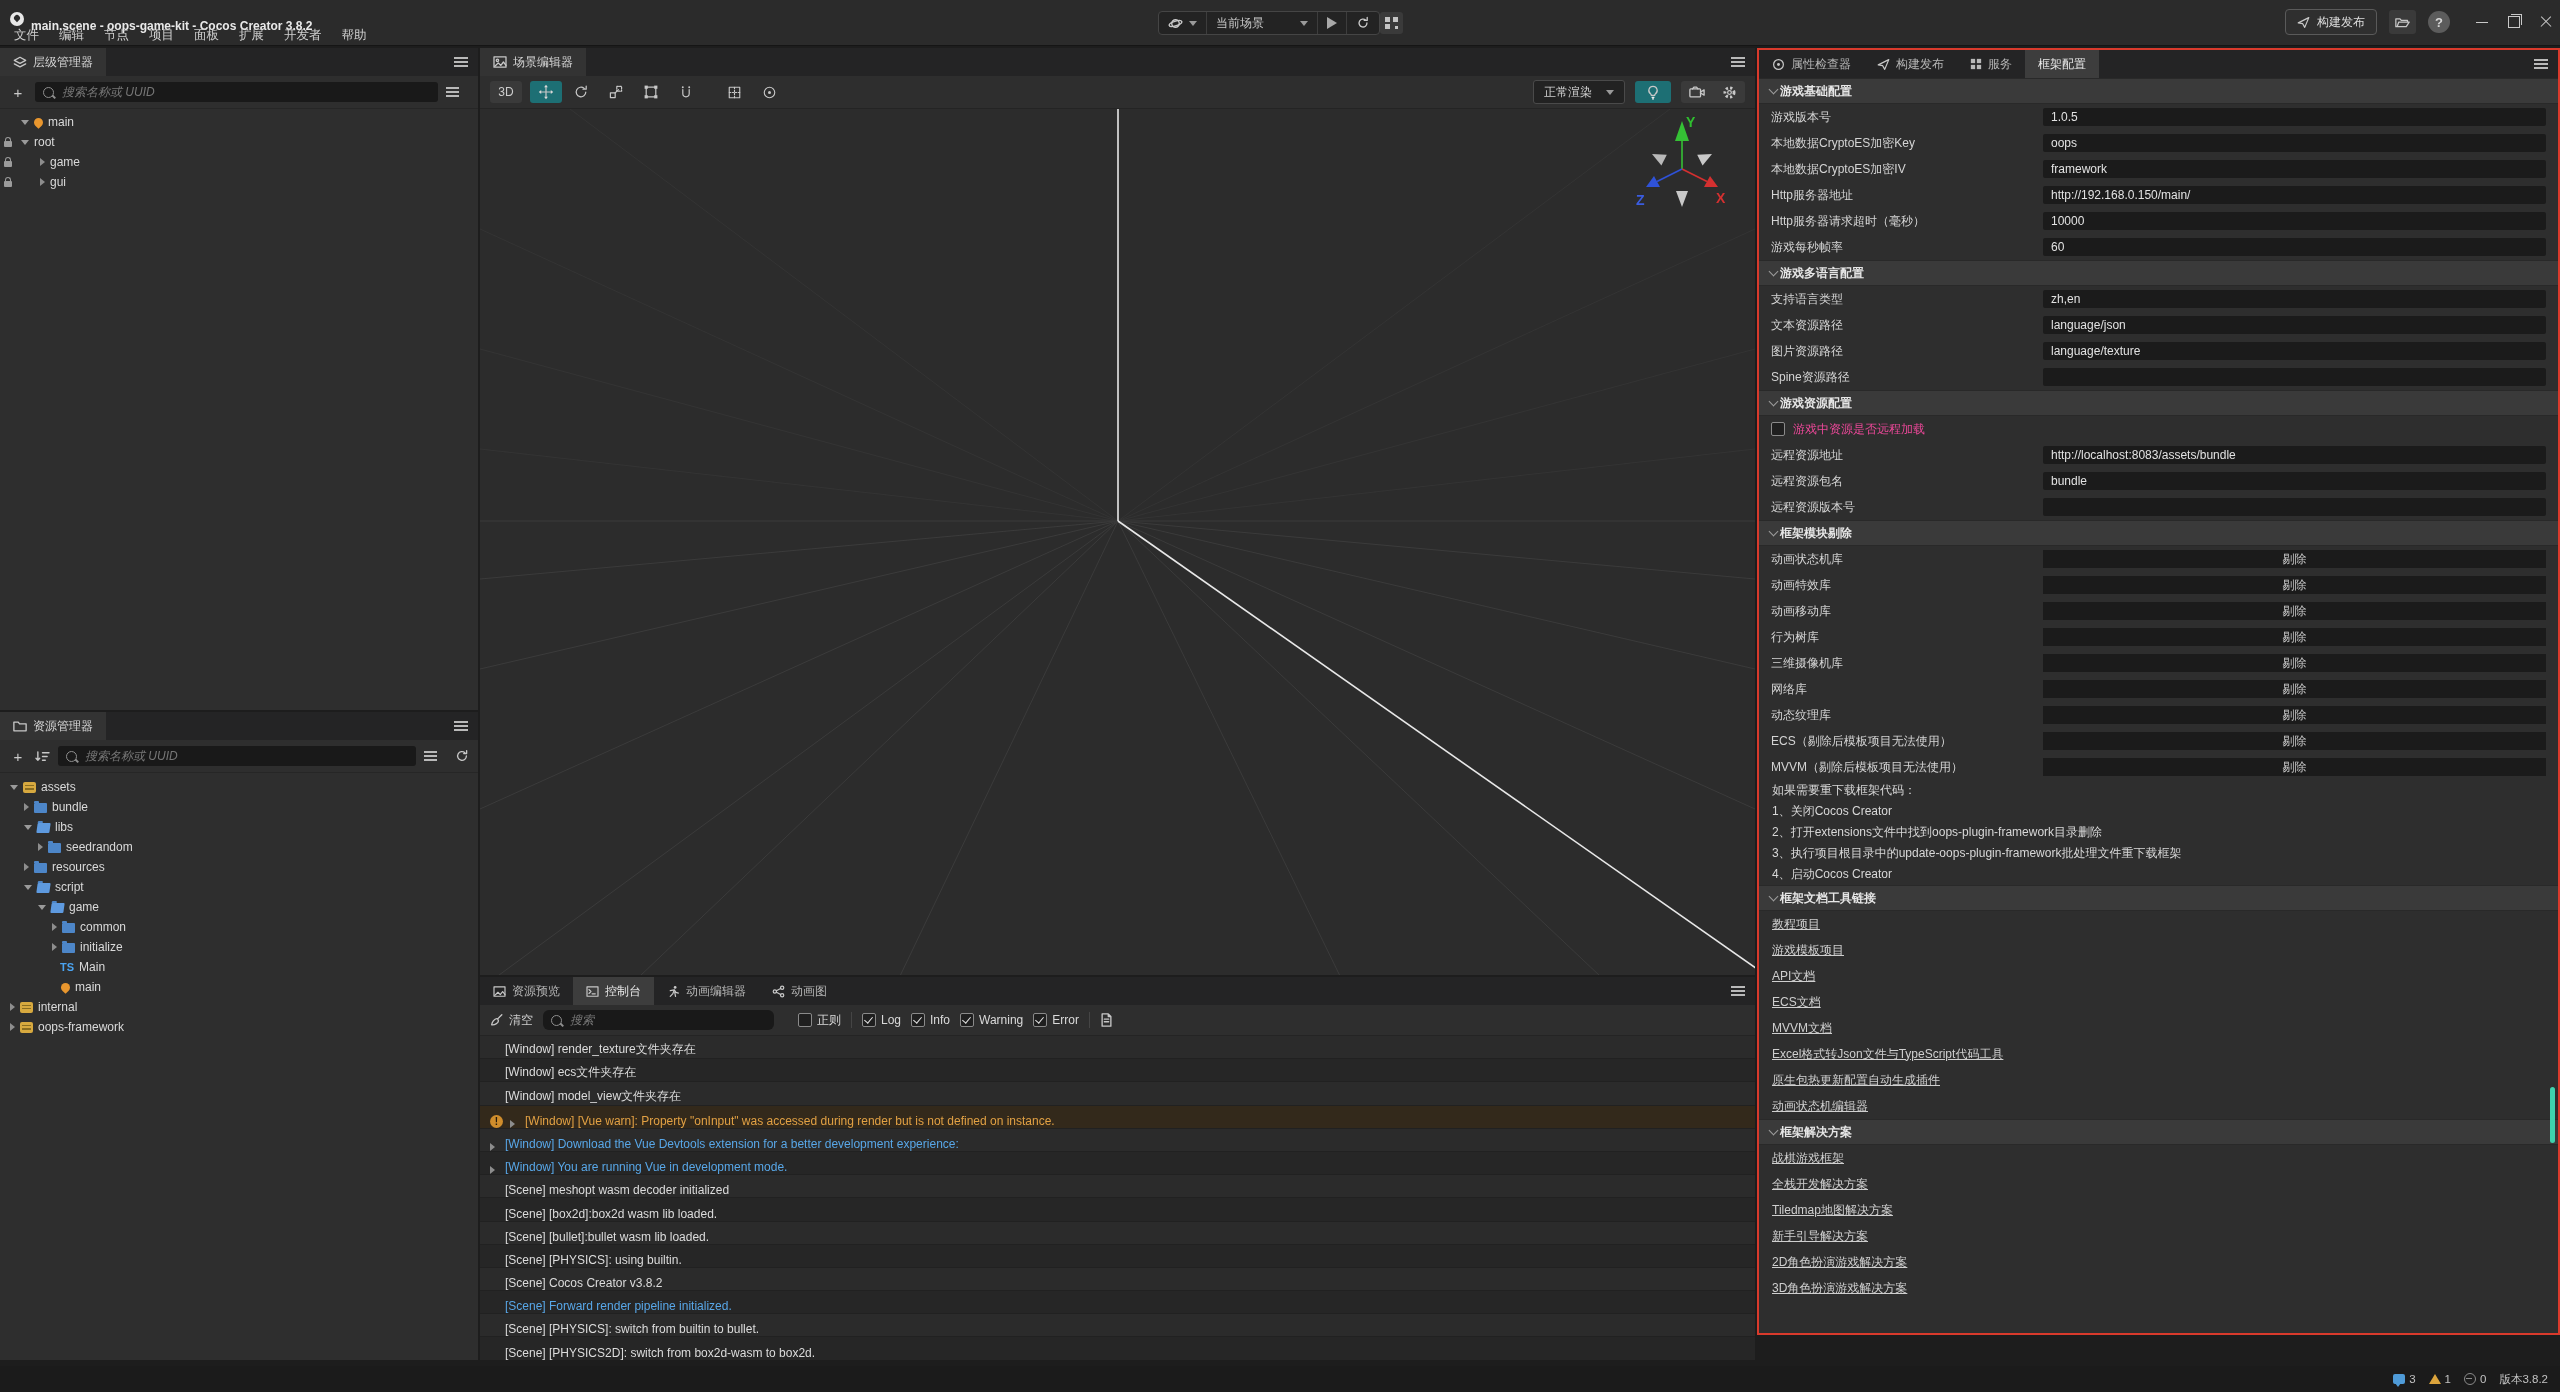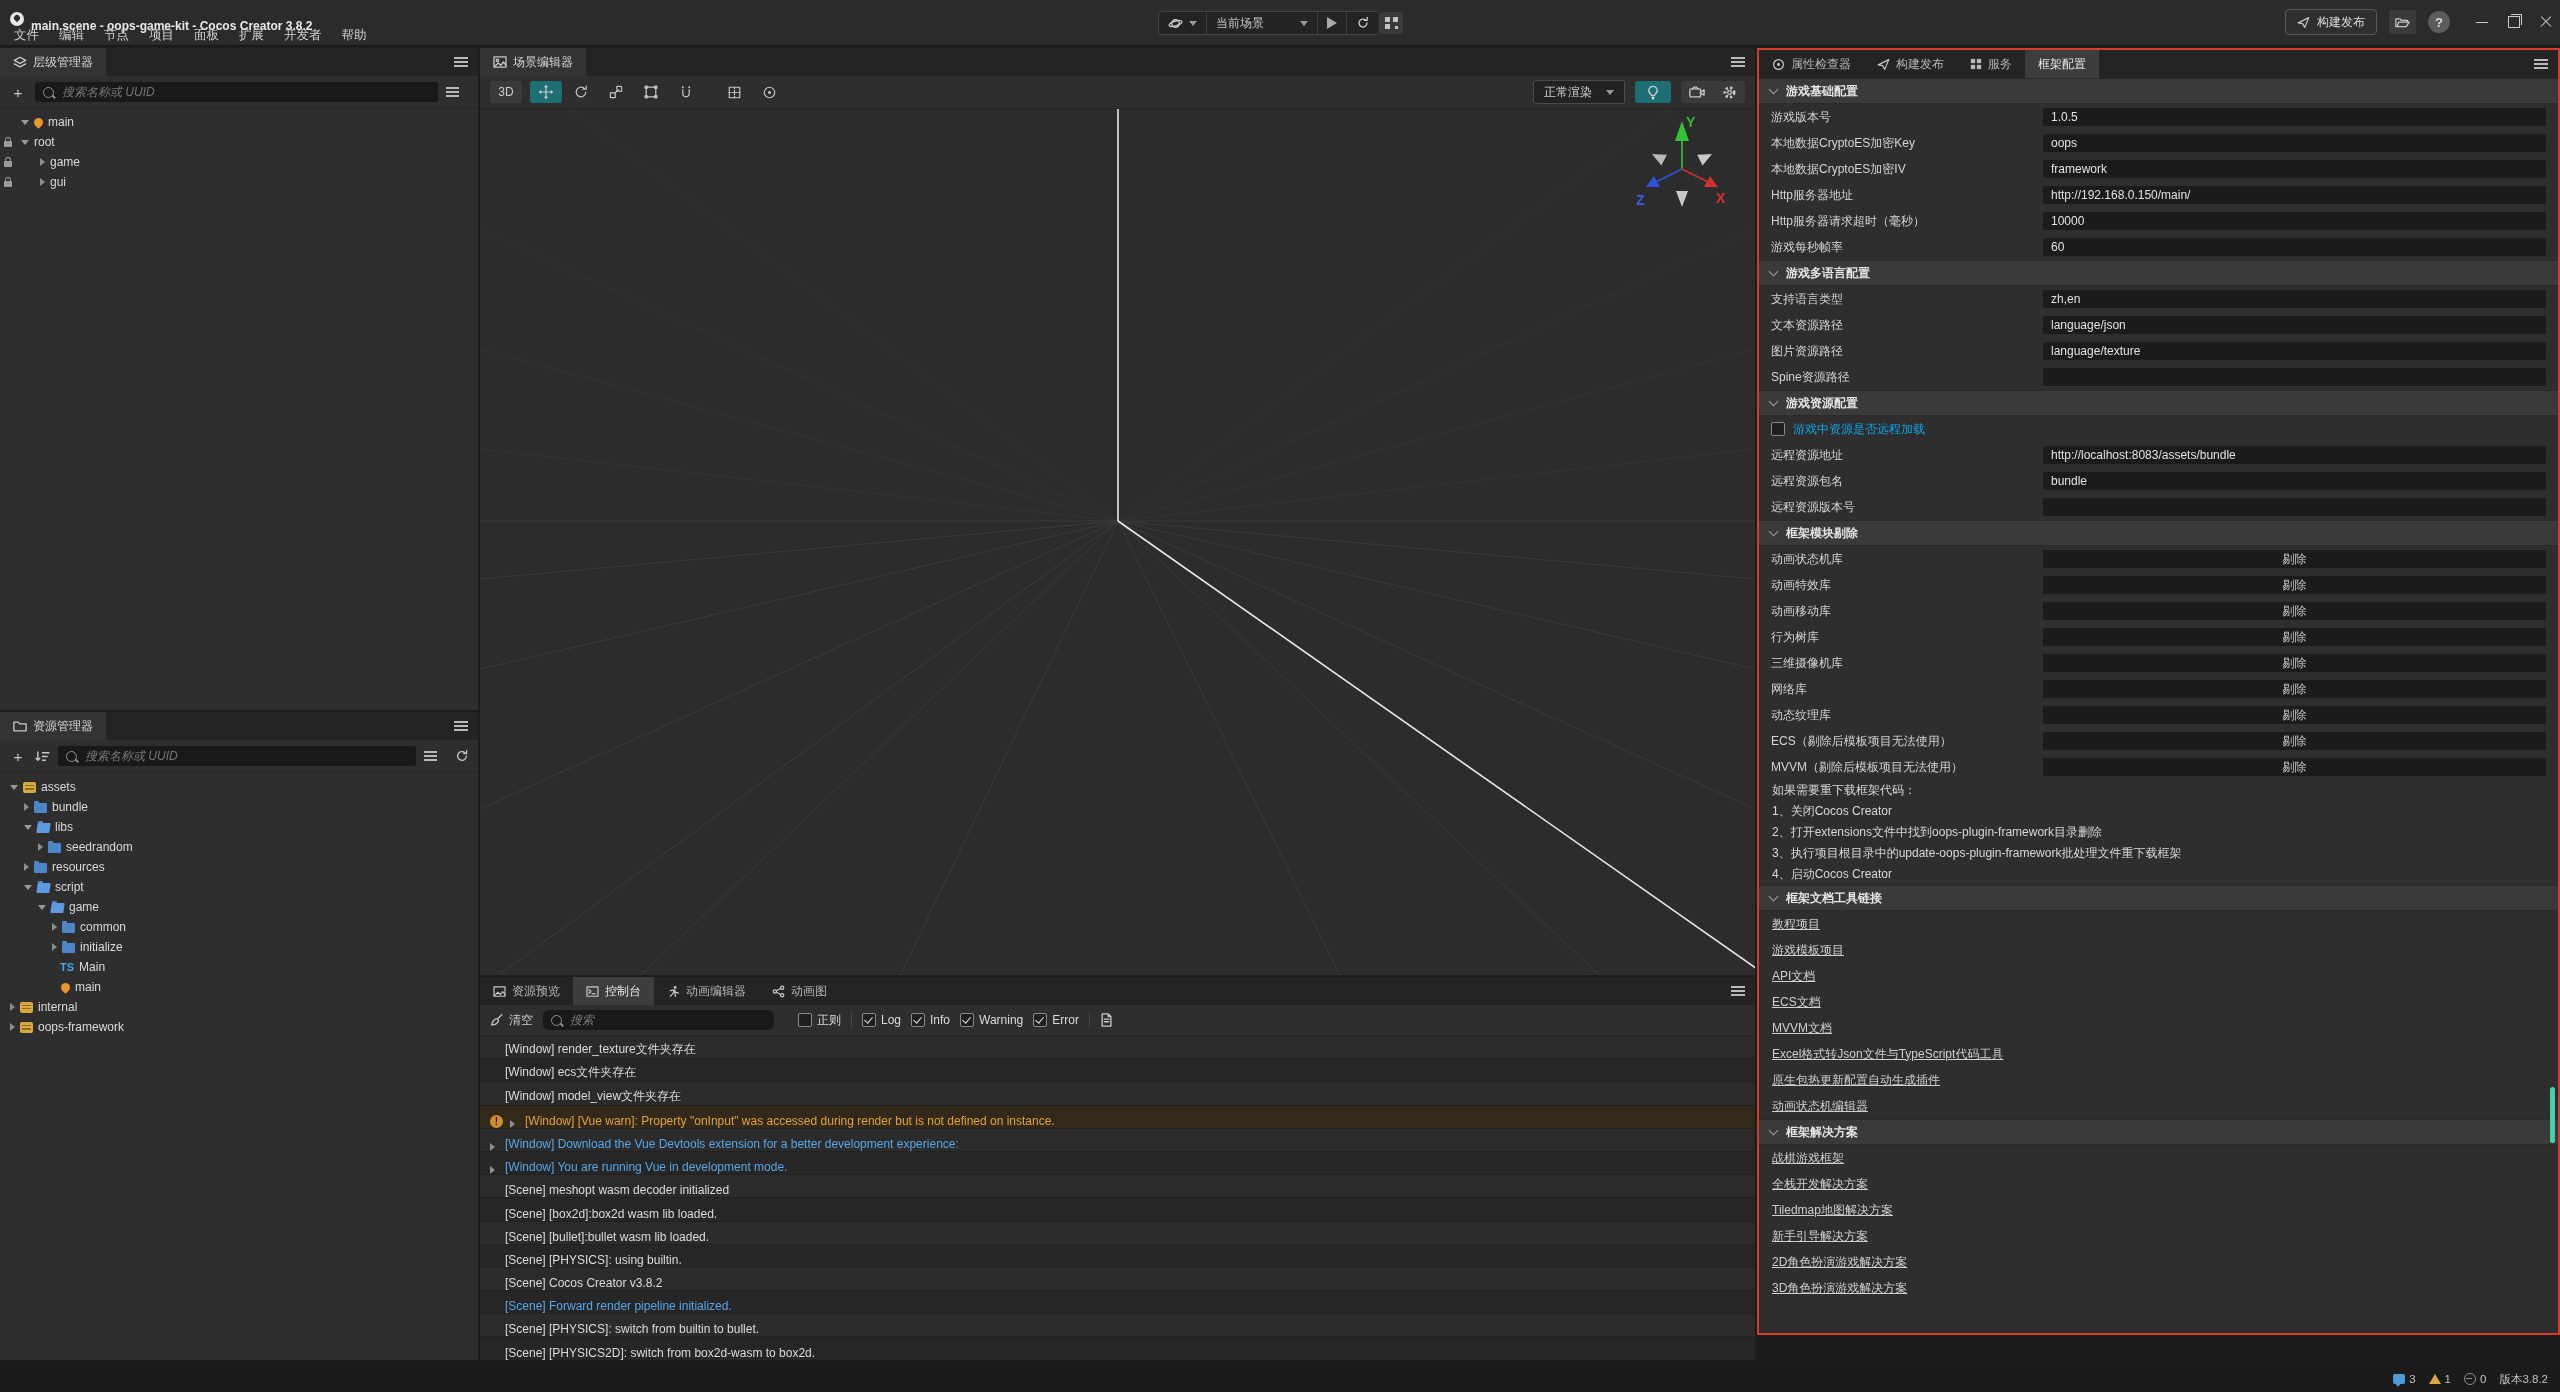--- a/index.html
+++ b/index.html
@@ -85,27 +85,27 @@
   .logrow:nth-child(odd){background:#2b2b2b;}
   .logrow:nth-child(even){background:#262626;}
   .logrow.warn{background:#33291b;color:#e2a144;}
   .logrow.info{color:#58a7e8;}
   .logrow.blue{color:#58a7e8;}
   .warn-ic{width:13px;height:13px;border-radius:50%;background:#cf8d2c;color:#241a0c;display:flex;align-items:center;justify-content:center;flex:none;}
   .warn-ic::after{content:'!';font-size:10px;font-weight:bold;}
   .chevslot{width:8px;flex:none;display:flex;}
   
   .rpanel{left:1757px;top:48px;width:803px;height:1287px;background:#2e2e2e;border:2px solid #d93a2c;box-sizing:border-box;}
-  .sec-hdr{display:flex;align-items:center;gap:9px;height:26px;background:#3a3a3a;padding:0 11px;font-weight:bold;color:#e6e6e6;border-top:1px solid #292929;border-bottom:1px solid #292929;box-sizing:border-box;}
+  .sec-hdr{display:flex;align-items:center;gap:3px;height:26px;background:#3a3a3a;padding:0 11px;font-weight:bold;color:#e6e6e6;border-top:1px solid #292929;border-bottom:1px solid #292929;box-sizing:border-box;}
   .chev-open{width:6px;height:6px;border-right:1.5px solid #9d9d9d;border-bottom:1.5px solid #9d9d9d;transform:rotate(45deg);margin-top:-3px;}
   .frow{display:flex;align-items:center;height:26px;padding:0 12px;}
   .frow .lbl{width:272px;flex:none;color:#d4d4d4;white-space:nowrap;overflow:hidden;}
   .frow .val{flex:1;height:18px;line-height:18px;background:#1b1b1b;border-radius:2px;padding:0 8px;color:#e2e2e2;white-space:nowrap;overflow:hidden;}
   .frow .btnbar{flex:1;height:18px;line-height:18px;background:#1b1b1b;border-radius:0;text-align:center;color:#cccccc;}
-  .cbrow{display:flex;align-items:center;gap:8px;height:26px;padding:0 12px;color:#0ea5e9;}
+  .cbrow{display:flex;align-items:center;gap:8px;height:26px;padding:0 12px;color:#ec4899;}
   .saverow{display:flex;justify-content:center;align-items:center;height:30px;}
   .save-btn{min-width:46px;height:20px;line-height:20px;text-align:center;background:#3f3f3f;border:1px solid #2a2a2a;border-radius:2px;color:#e0e0e0;padding:0 8px;}
   .note{height:21px;line-height:21px;padding:0 13px;color:#d8d8d8;white-space:nowrap;}
   .linkrow{height:26px;display:flex;align-items:center;padding:0 13px;}
   .linkrow span{color:#cfcfcf;text-decoration:underline;cursor:pointer;}
   .scroll-thumb{position:absolute;right:3px;top:1037px;width:5px;height:56px;background:#3fd2ad;border-radius:3px;}
   
   .statusbar{left:0;top:1366px;width:2560px;height:26px;background:#1b1b1b;display:flex;align-items:center;justify-content:flex-end;gap:13px;padding-right:12px;box-sizing:border-box;color:#c2c2c2;}
   .st-item{display:flex;align-items:center;gap:4px;font-size:11.5px;}
   .bubble{width:12px;height:10px;background:#4f9bd8;border-radius:2px;position:relative;}

